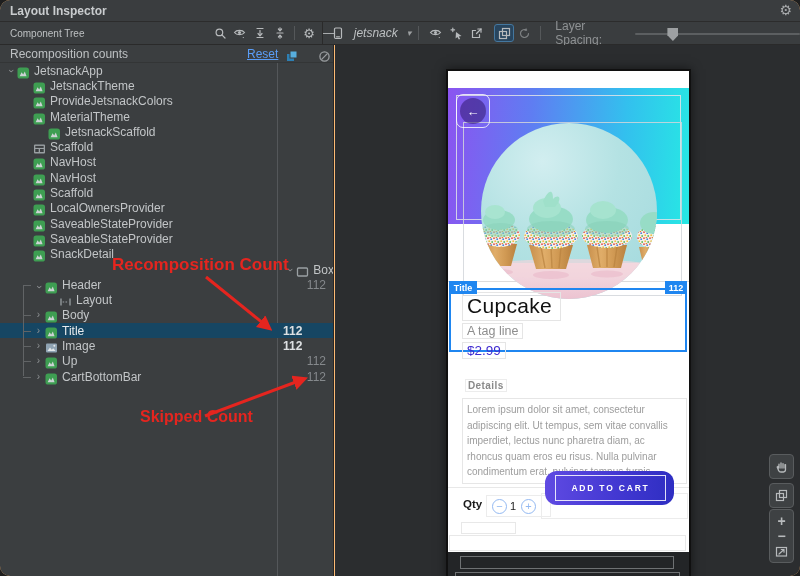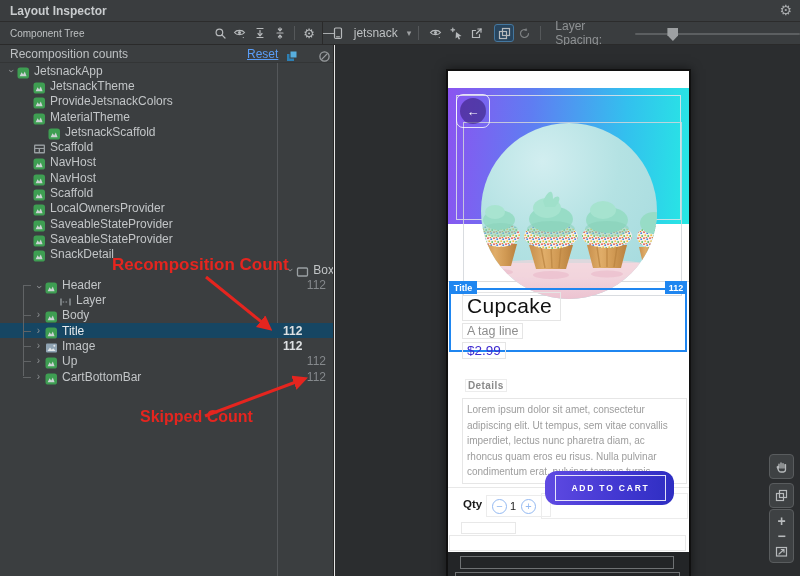--- a/index.html
+++ b/index.html
@@ -1,36 +1,36 @@
 <!DOCTYPE html>
 <html><head>
 <meta charset="utf-8">
 <style>
   * { margin:0; padding:0; box-sizing:border-box; }
   html,body { background:#1e1e1e; }
   #app {
     position:relative; width:800px; height:576px; overflow:hidden;
-    background:#e5e5e5; font-family:"Liberation Sans",sans-serif;
+    background:#fdba74; font-family:"Liberation Sans",sans-serif;border-radius:10px;
     -webkit-font-smoothing:antialiased;
   }
   
   .titlebar { position:absolute; left:0; top:0; width:800px; height:22px;
     background:#3a3d3f; border-bottom:1px solid #2c2c2c; display:flex; align-items:center; }
   .titlebar .t { font-size:12px; font-weight:bold; color:#c9ccce; margin-left:10px; }
   .titlebar .gear { position:absolute; right:8px; top:2px; color:#a7aaac; font-size:14px; cursor:default;}
   .toolbar { position:absolute; left:0; top:22px; width:800px; height:23px;
     background:#3a3d3f; border-bottom:1px solid #2a2a2a; display:flex; }
   .tb-left { width:334px; height:100%; border-right:1px solid #2a2a2a; display:flex; align-items:center; position:relative;}
   .tb-left .t { font-size:10px; color:#bdc0c2; margin-left:10px; }
   .tb-right { flex:1; height:100%; display:flex; align-items:center; position:relative;}
   .icb { width:20px; height:18px; display:flex; align-items:center; justify-content:center;
     color:#b7babc; font-size:13px; border-radius:3px; cursor:pointer; flex:none; position:relative;}
   .icb svg { display:block; }
   .vsep { width:1px; height:14px; background:#55585a; margin:0 4px; flex:none;}
-  .devchip { display:flex; align-items:center; gap:9px; margin-left:8px; cursor:pointer;}
+  .devchip { display:flex; align-items:center; gap:9px; margin-left:8px; cursor:pointer;font-style:italic;}
   .devchip .lbl { font-size:12px; color:#bdc0c2; }
   .devchip .car { font-size:9px; color:#9da0a2; }
   .mode-btn { background:#28455e; border:1px solid #44779f; }
   .lsp-label { font-size:12px; color:#8f9294; margin:0 10px 0 12px; }
   .slider { position:relative; width:188px; height:16px; cursor:pointer;}
   .slider .track { position:absolute; left:0; right:0; top:8px; height:2px; background:#5c5f61; border-radius:1px;}
   .slider .handle { position:absolute; left:32px; top:3px; width:11px; height:13px; background:#9da0a2;
     clip-path:polygon(0 0,100% 0,100% 55%,50% 100%,0 55%); }
   
   .left-panel { position:absolute; left:0; top:45px; width:334px; height:531px;
@@ -335,21 +335,21 @@
             </svg></span>
           <span class="lab">Header</span>
           <span class="sc">112</span>
         </div>
         <div class="trow" style="padding-left: 59px;">
           <span class="ticn"><svg width="13" height="12" viewBox="0 0 13 12">
               <line x1="2" y1="2.5" x2="2" y2="9.5" stroke="#9aa0a3" stroke-width="1.3"></line>
               <line x1="11" y1="2.5" x2="11" y2="9.5" stroke="#9aa0a3" stroke-width="1.3"></line>
               <line x1="3.6" y1="6" x2="9.4" y2="6" stroke="#9aa0a3" stroke-width="1.2" stroke-dasharray="1.6 1.3"></line>
             </svg></span>
-          <span class="lab">Layer</span>
+          <span class="lab">Layout</span>
         </div>
         <div class="trow" style="padding-left: 32px;">
           <span class="chev">›</span>
           <span class="ticn"><svg width="13" height="12" viewBox="0 0 13 12">
               <rect x="0.5" y="0.5" width="11.5" height="11" rx="2.6" fill="#3e9e52"></rect>
               <path d="M2.6 9.2 L4.6 5.2 L6.2 7.4 L7.8 4.4 L9.6 9.2 Z" fill="#ccd2d4"></path>
             </svg></span>
           <span class="lab">Body</span>
         </div>
         <div class="trow sel" style="padding-left: 32px;">

